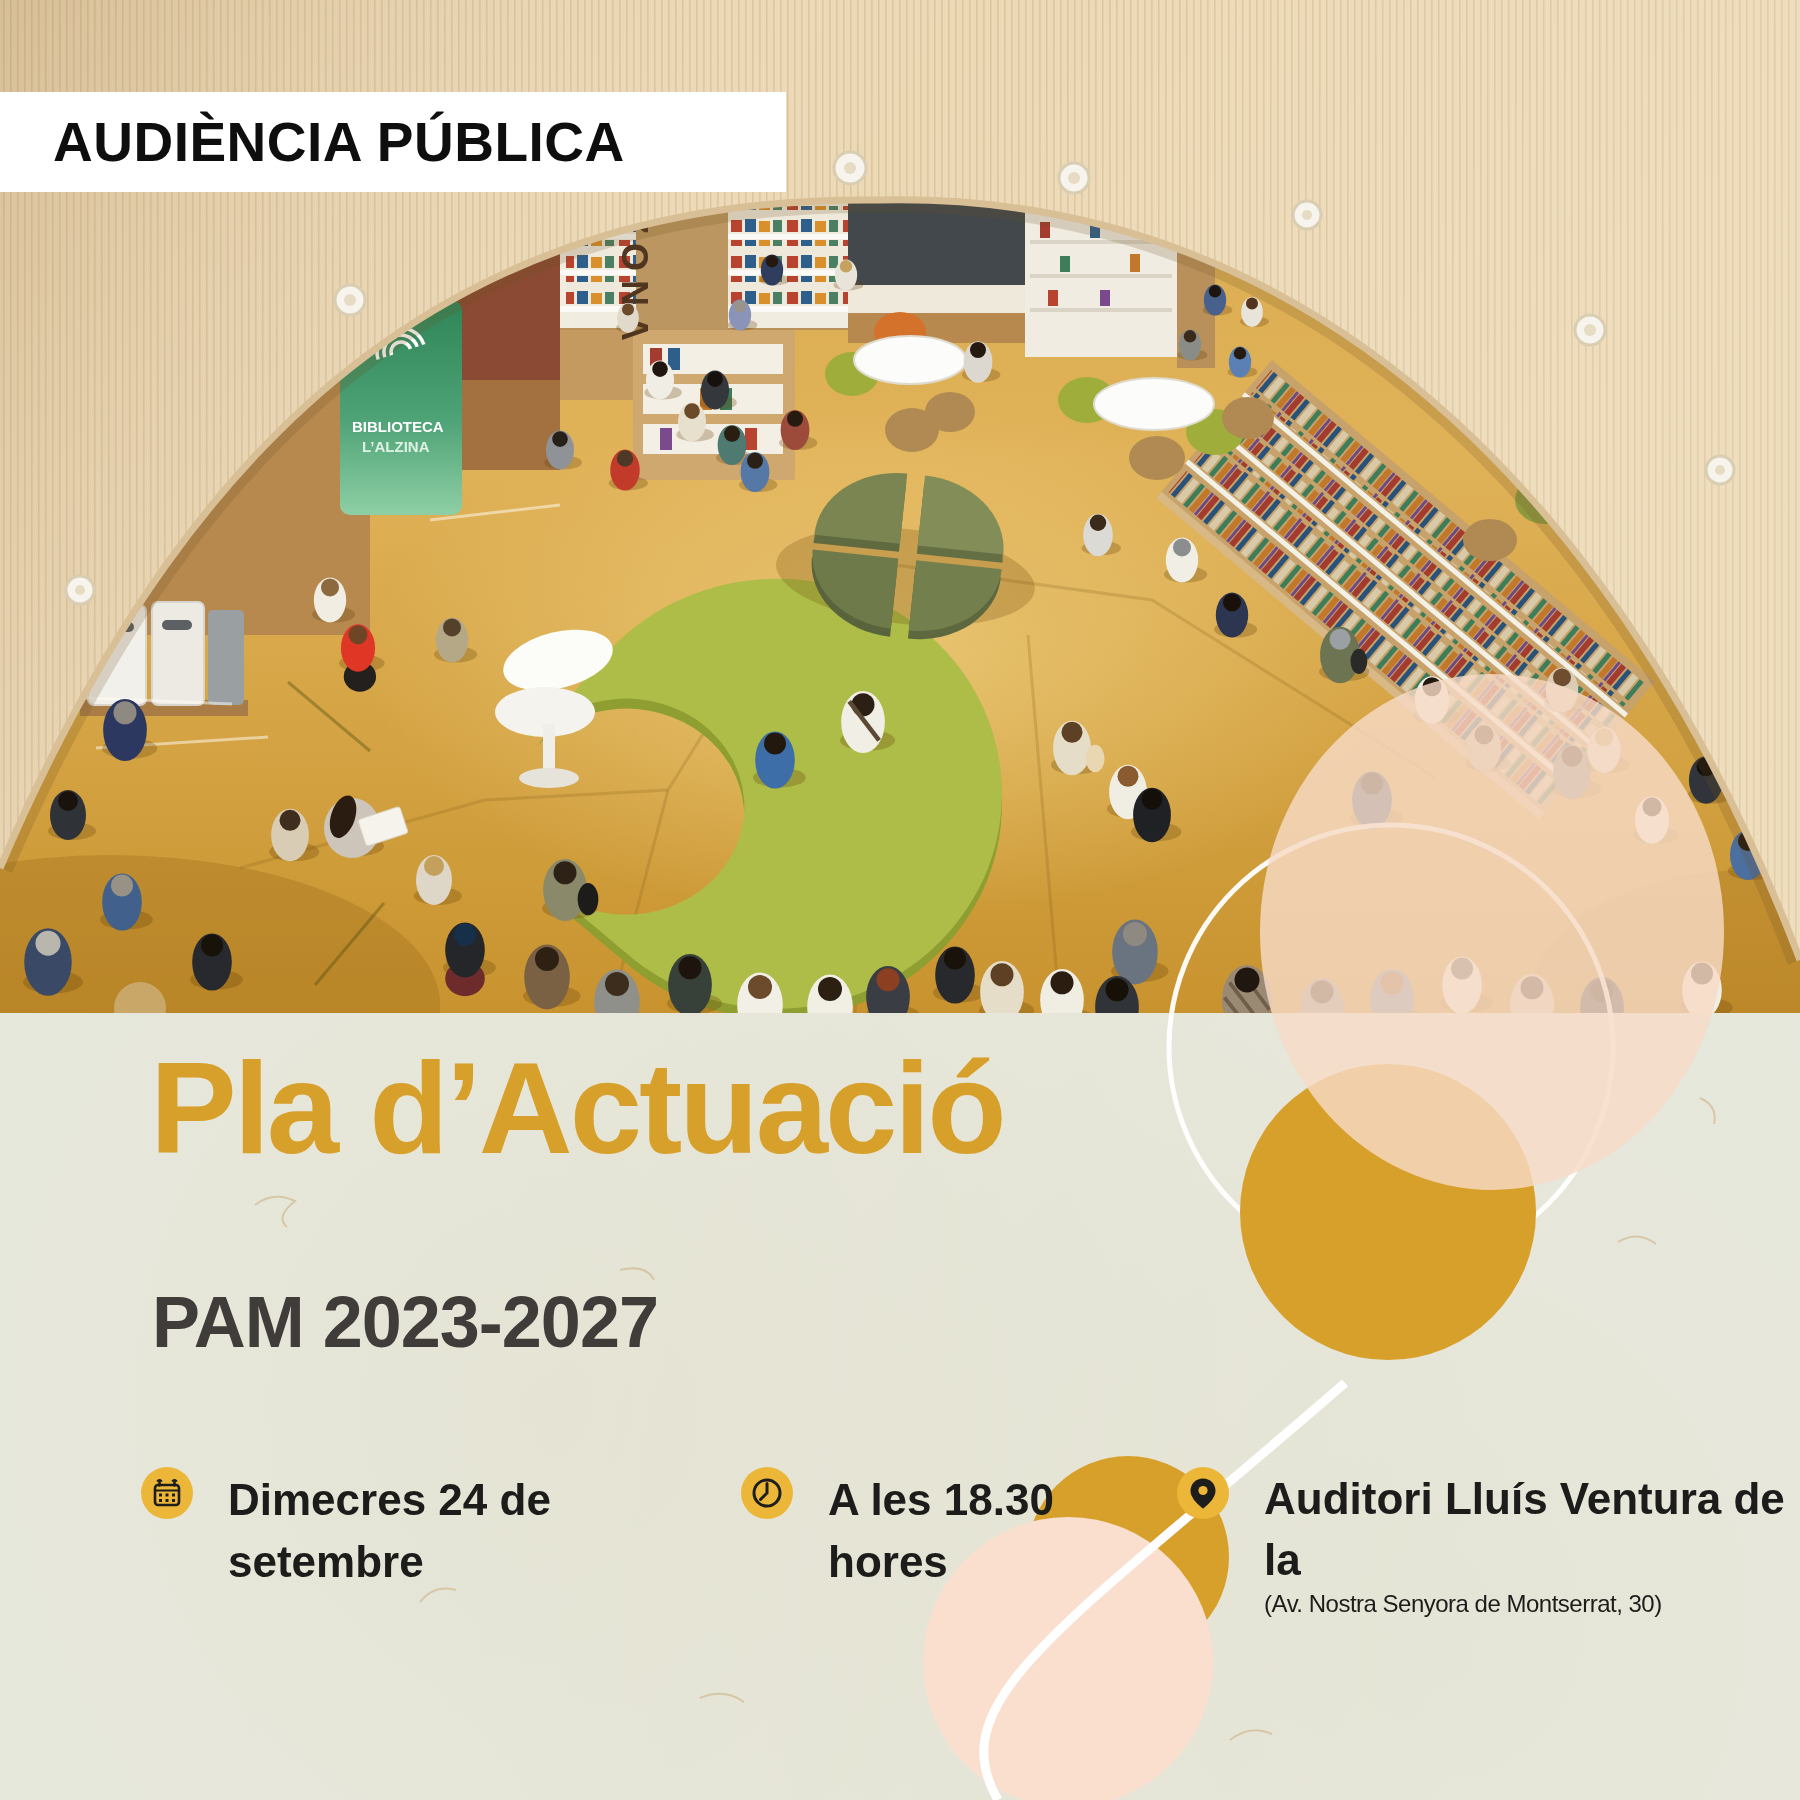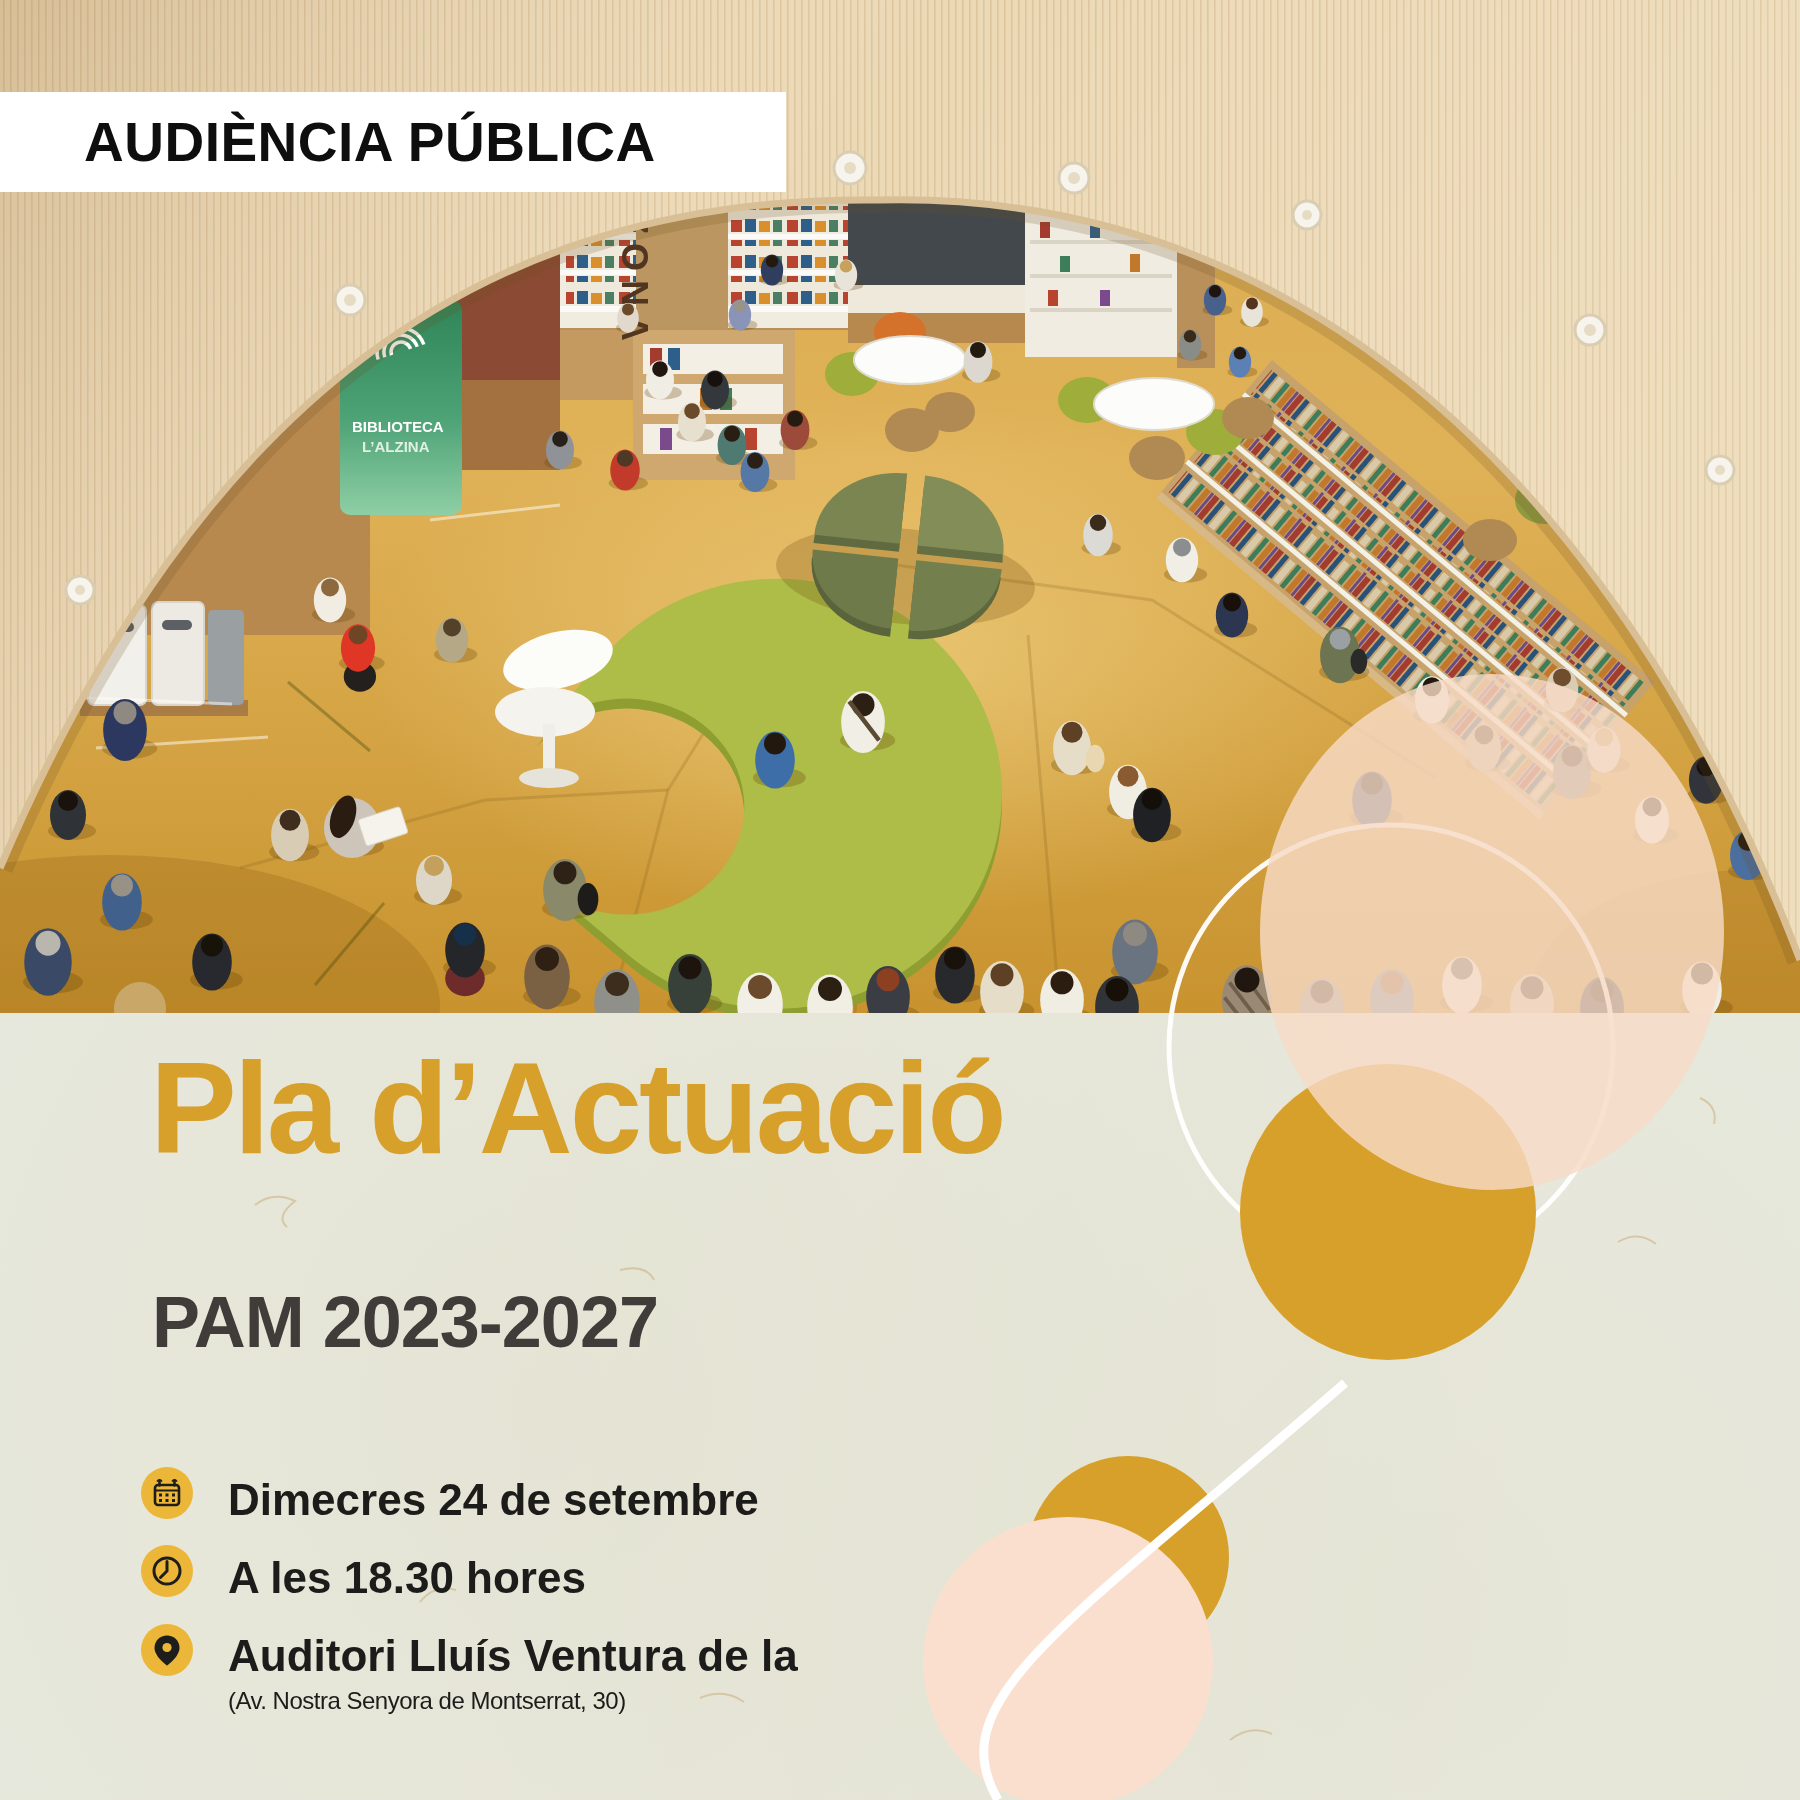--- a/index.html
+++ b/index.html
@@ -8,28 +8,28 @@
     background:
       radial-gradient(ellipse at 30% 78%, rgba(205,185,135,.12), transparent 55%),
       radial-gradient(ellipse at 80% 90%, rgba(205,185,135,.10), transparent 50%),
       #e8eae0;
     font-family:"Liberation Sans", sans-serif;
   }
   .photo{position:absolute;left:0;top:0;width:1800px;height:1013px;z-index:1;}
   .decor{position:absolute;left:0;top:0;width:1800px;height:1800px;z-index:2;pointer-events:none;}
   .headline-box{
     position:absolute;left:0;top:92px;width:786px;height:100px;background:#ffffff;
-    display:flex;align-items:center;box-sizing:border-box;padding-left:84px;z-index:3;
+    display:flex;align-items:center;box-sizing:border-box;padding-left:53px;z-index:3;
   }
   .headline-box span{font-size:55px;font-weight:700;letter-spacing:.5px;color:#0e0e0e;}
   .title{position:absolute;left:150px;top:1031px;z-index:3;color:#d7a02b;
     font-size:130px;font-weight:700;letter-spacing:-3px;line-height:1.19;}
   .subtitle{position:absolute;left:152px;top:1281px;z-index:3;color:#403c39;
     font-size:72px;font-weight:700;letter-spacing:-1px;}
-  .details{position:absolute;left:140px;top:1466px;z-index:3;display:flex;flex-direction:column;gap:13px;}
+  .details{position:absolute;left:140px;top:1466px;z-index:3;display:flex;flex-direction:row;gap:13px;}
   .row{display:flex;align-items:flex-start;}
   .row .ic{width:54px;height:54px;flex:0 0 54px;margin-right:34px;}
   .row .tx{font-size:44px;font-weight:700;color:#1c1c1a;line-height:1.42;padding-top:3px;}
   .row .addr{font-size:24px;font-weight:400;color:#1c1c1a;letter-spacing:-.5px;}
   .p-sh{fill:rgba(100,65,8,.28);}
 </style>
 </head>
 <body>
 
 <div class="poster">

